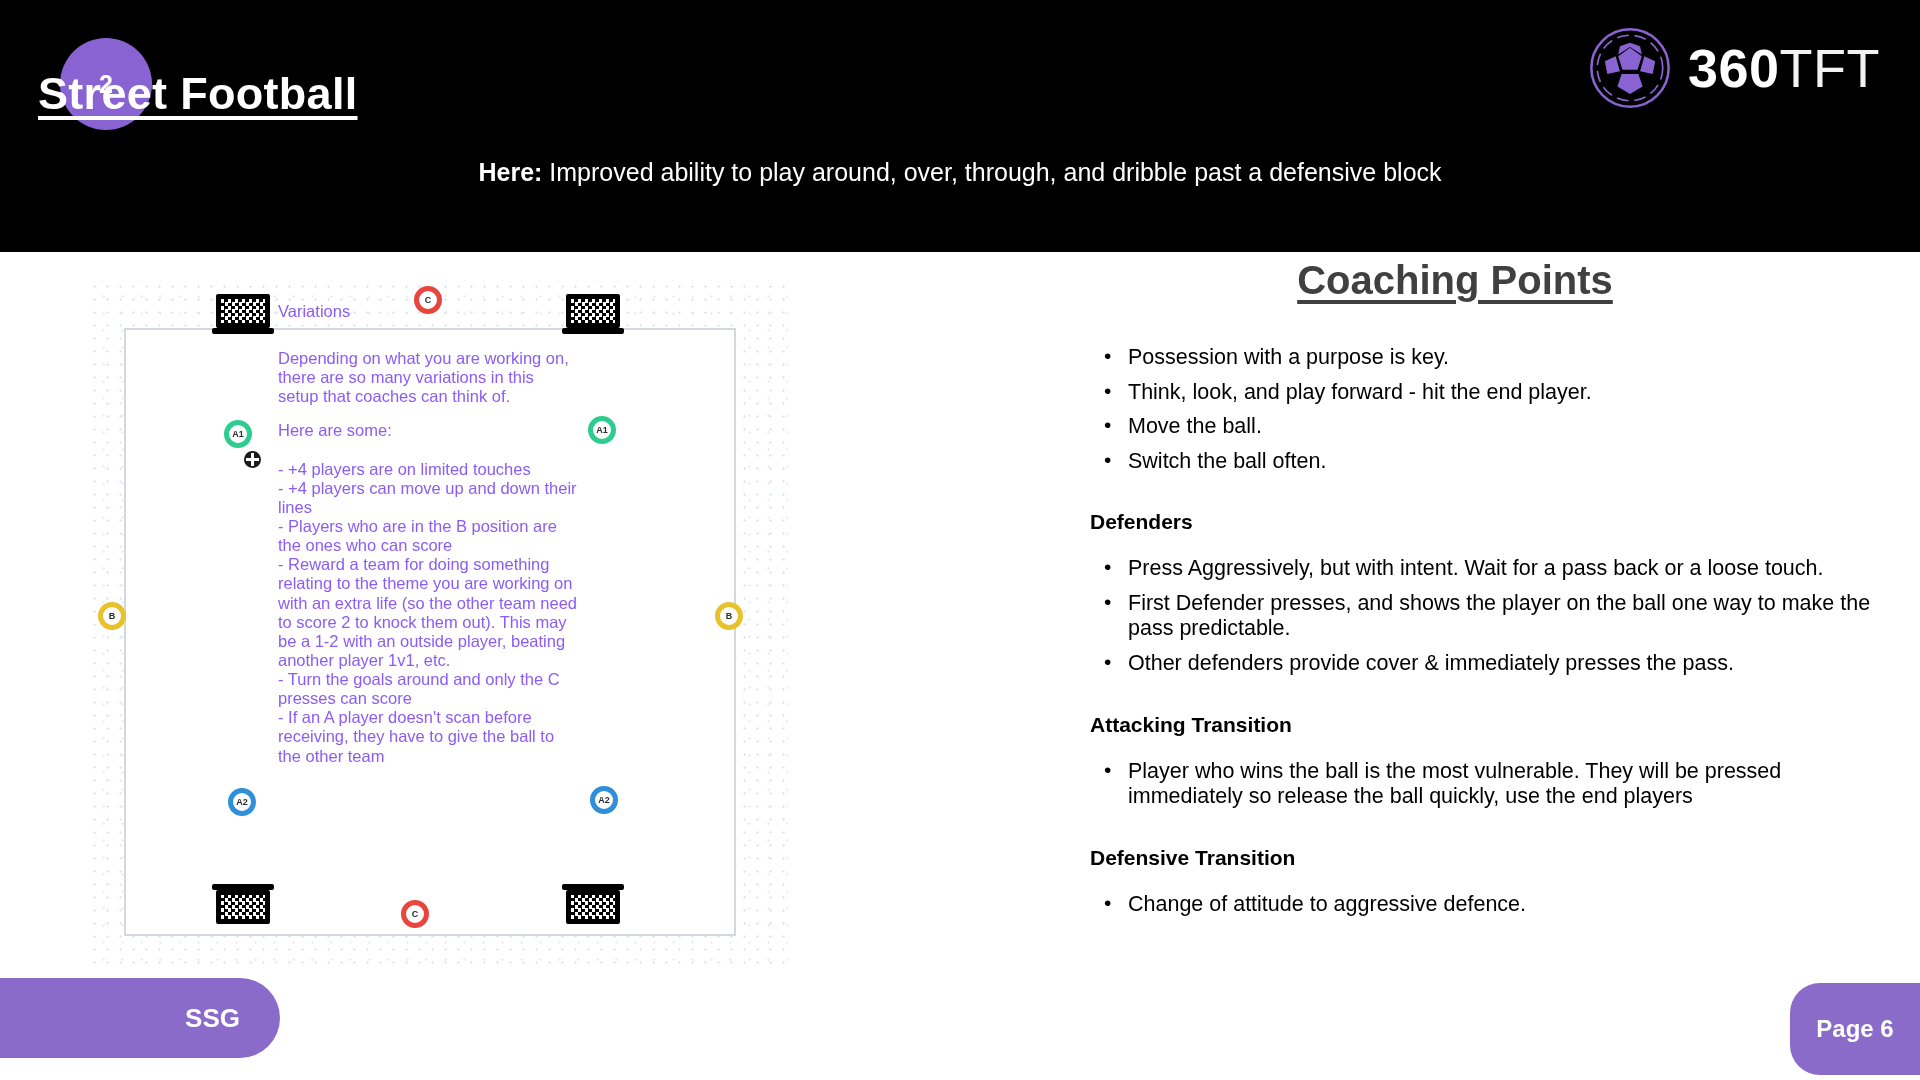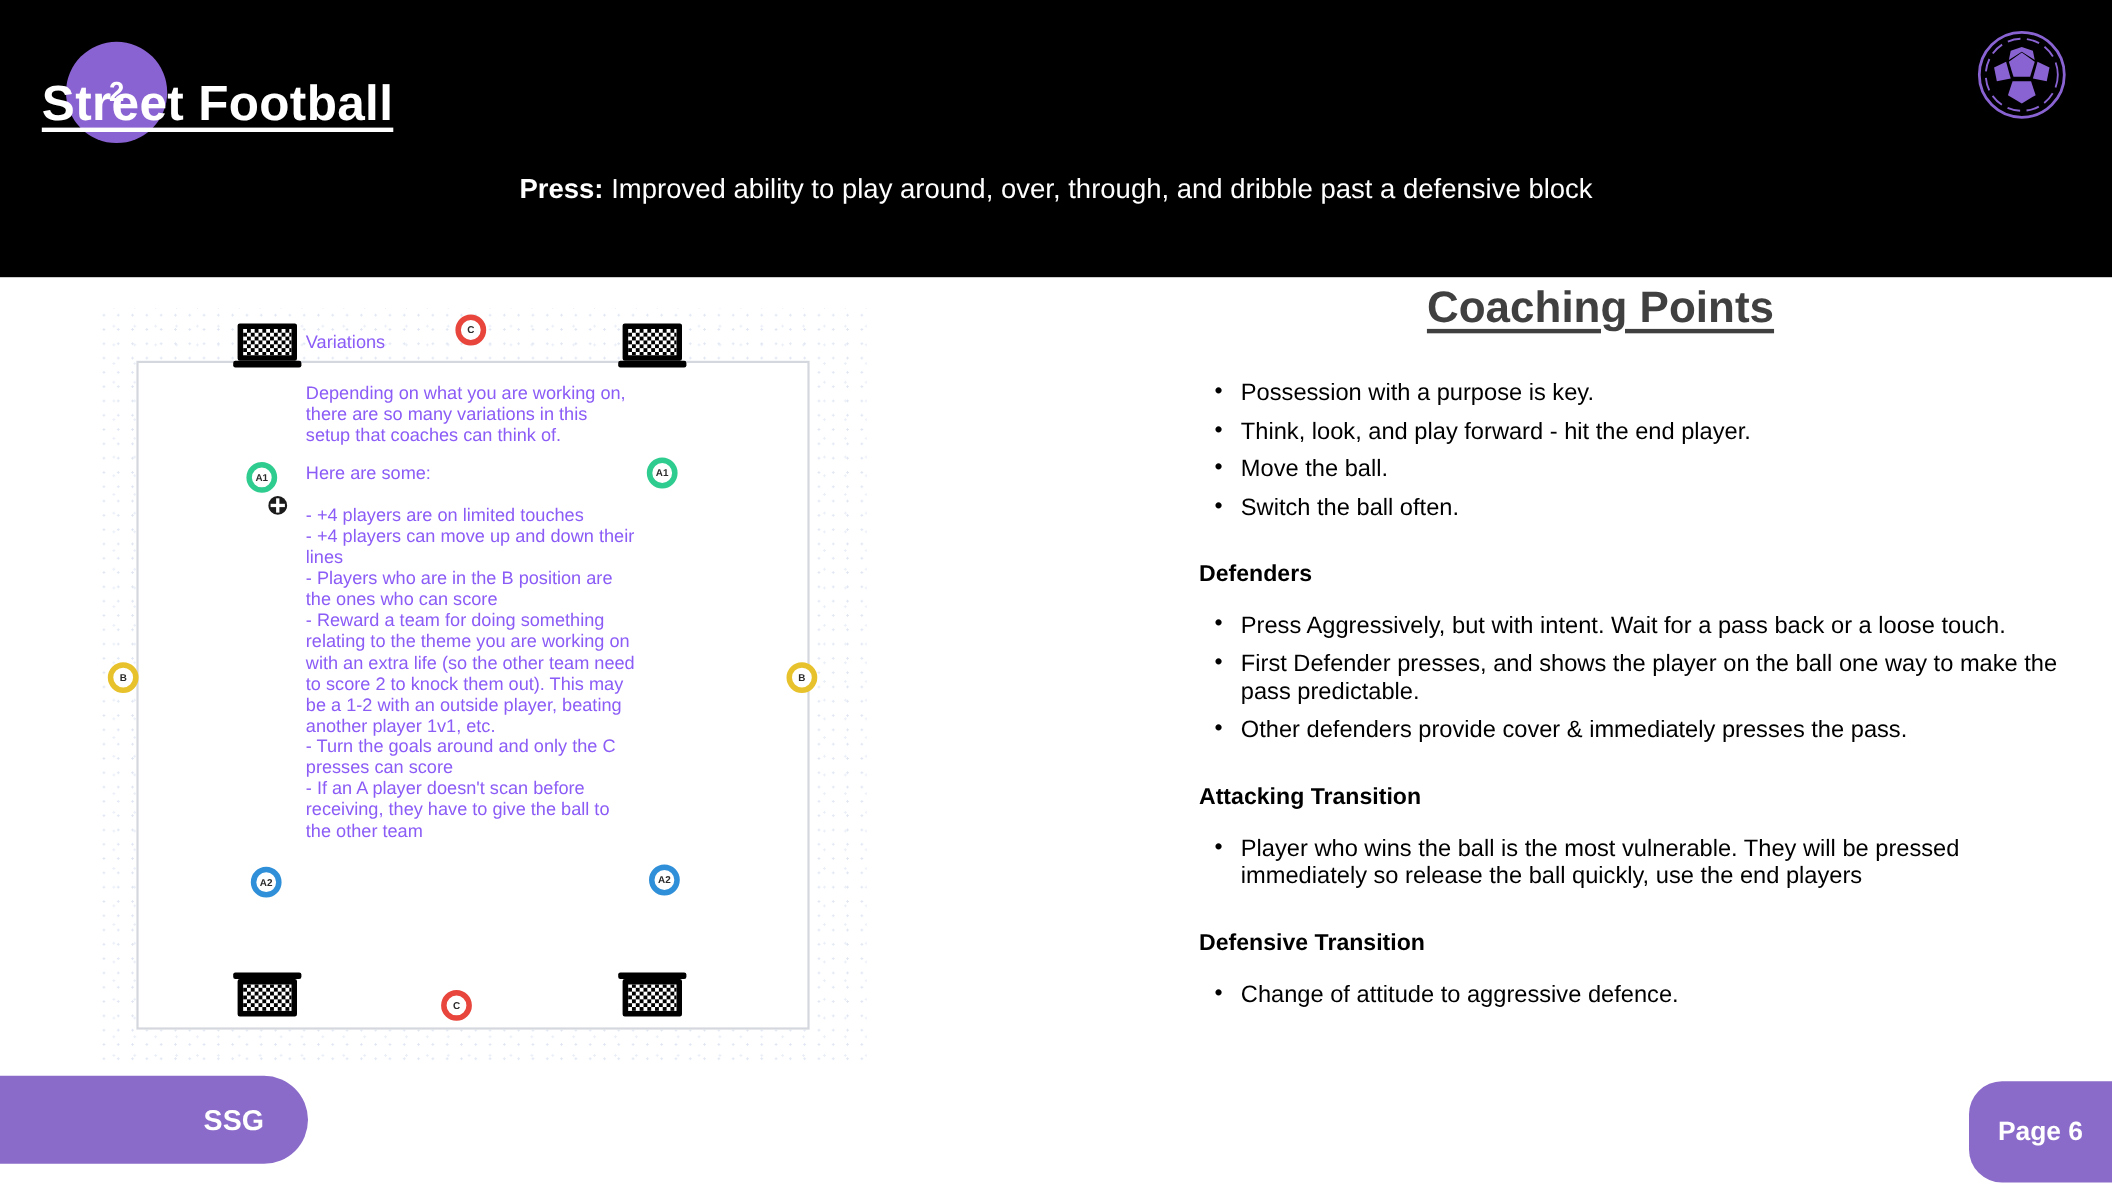--- a/index.html
+++ b/index.html
@@ -141,34 +141,37 @@
 
     <div class="num-badge">
       <span>2</span>
     </div>
 
     <div class="title-wrap">
       <span class="deck-title">Street Football</span>
     </div>
 
     <div class="goal-line">
-      <b>Press:</b>
+      <b>Here:</b>
       <span>Improved ability to play around, over, through, and dribble past a defensive block</span>
     </div>
 
     <div class="logo">
       <svg class="logo-ball" viewBox="0 0 100 100">
         <circle cx="50" cy="50" r="46" fill="none" stroke="#8a63d2" stroke-width="3"></circle>
         <circle cx="50" cy="50" r="39" fill="none" stroke="#8a63d2" stroke-width="2" stroke-dasharray="14 7"></circle>
         <polygon points="50,26 64,36 59,52 41,52 36,36" fill="#8a63d2"></polygon>
         <polygon points="50,20 62,24 64,34 50,25 36,34 38,24" fill="#8a63d2"></polygon>
         <polygon points="67,36 80,42 77,57 62,54" fill="#8a63d2"></polygon>
         <polygon points="33,36 20,42 23,57 38,54" fill="#8a63d2"></polygon>
         <polygon points="40,57 60,57 65,72 50,81 35,72" fill="#8a63d2"></polygon>
       </svg>
+      <div class="logo-text">
+        <span class="bold">360</span><span class="thin">TFT</span>
+      </div>
     </div>
   </div>
 
   <div class="diagram">
     <div class="dot-bg"></div>
     <div class="pitch"></div>
 
     <div class="goal" style="left:128px; top:14px;">
       <div class="frame"></div>
       <div class="base"></div>

